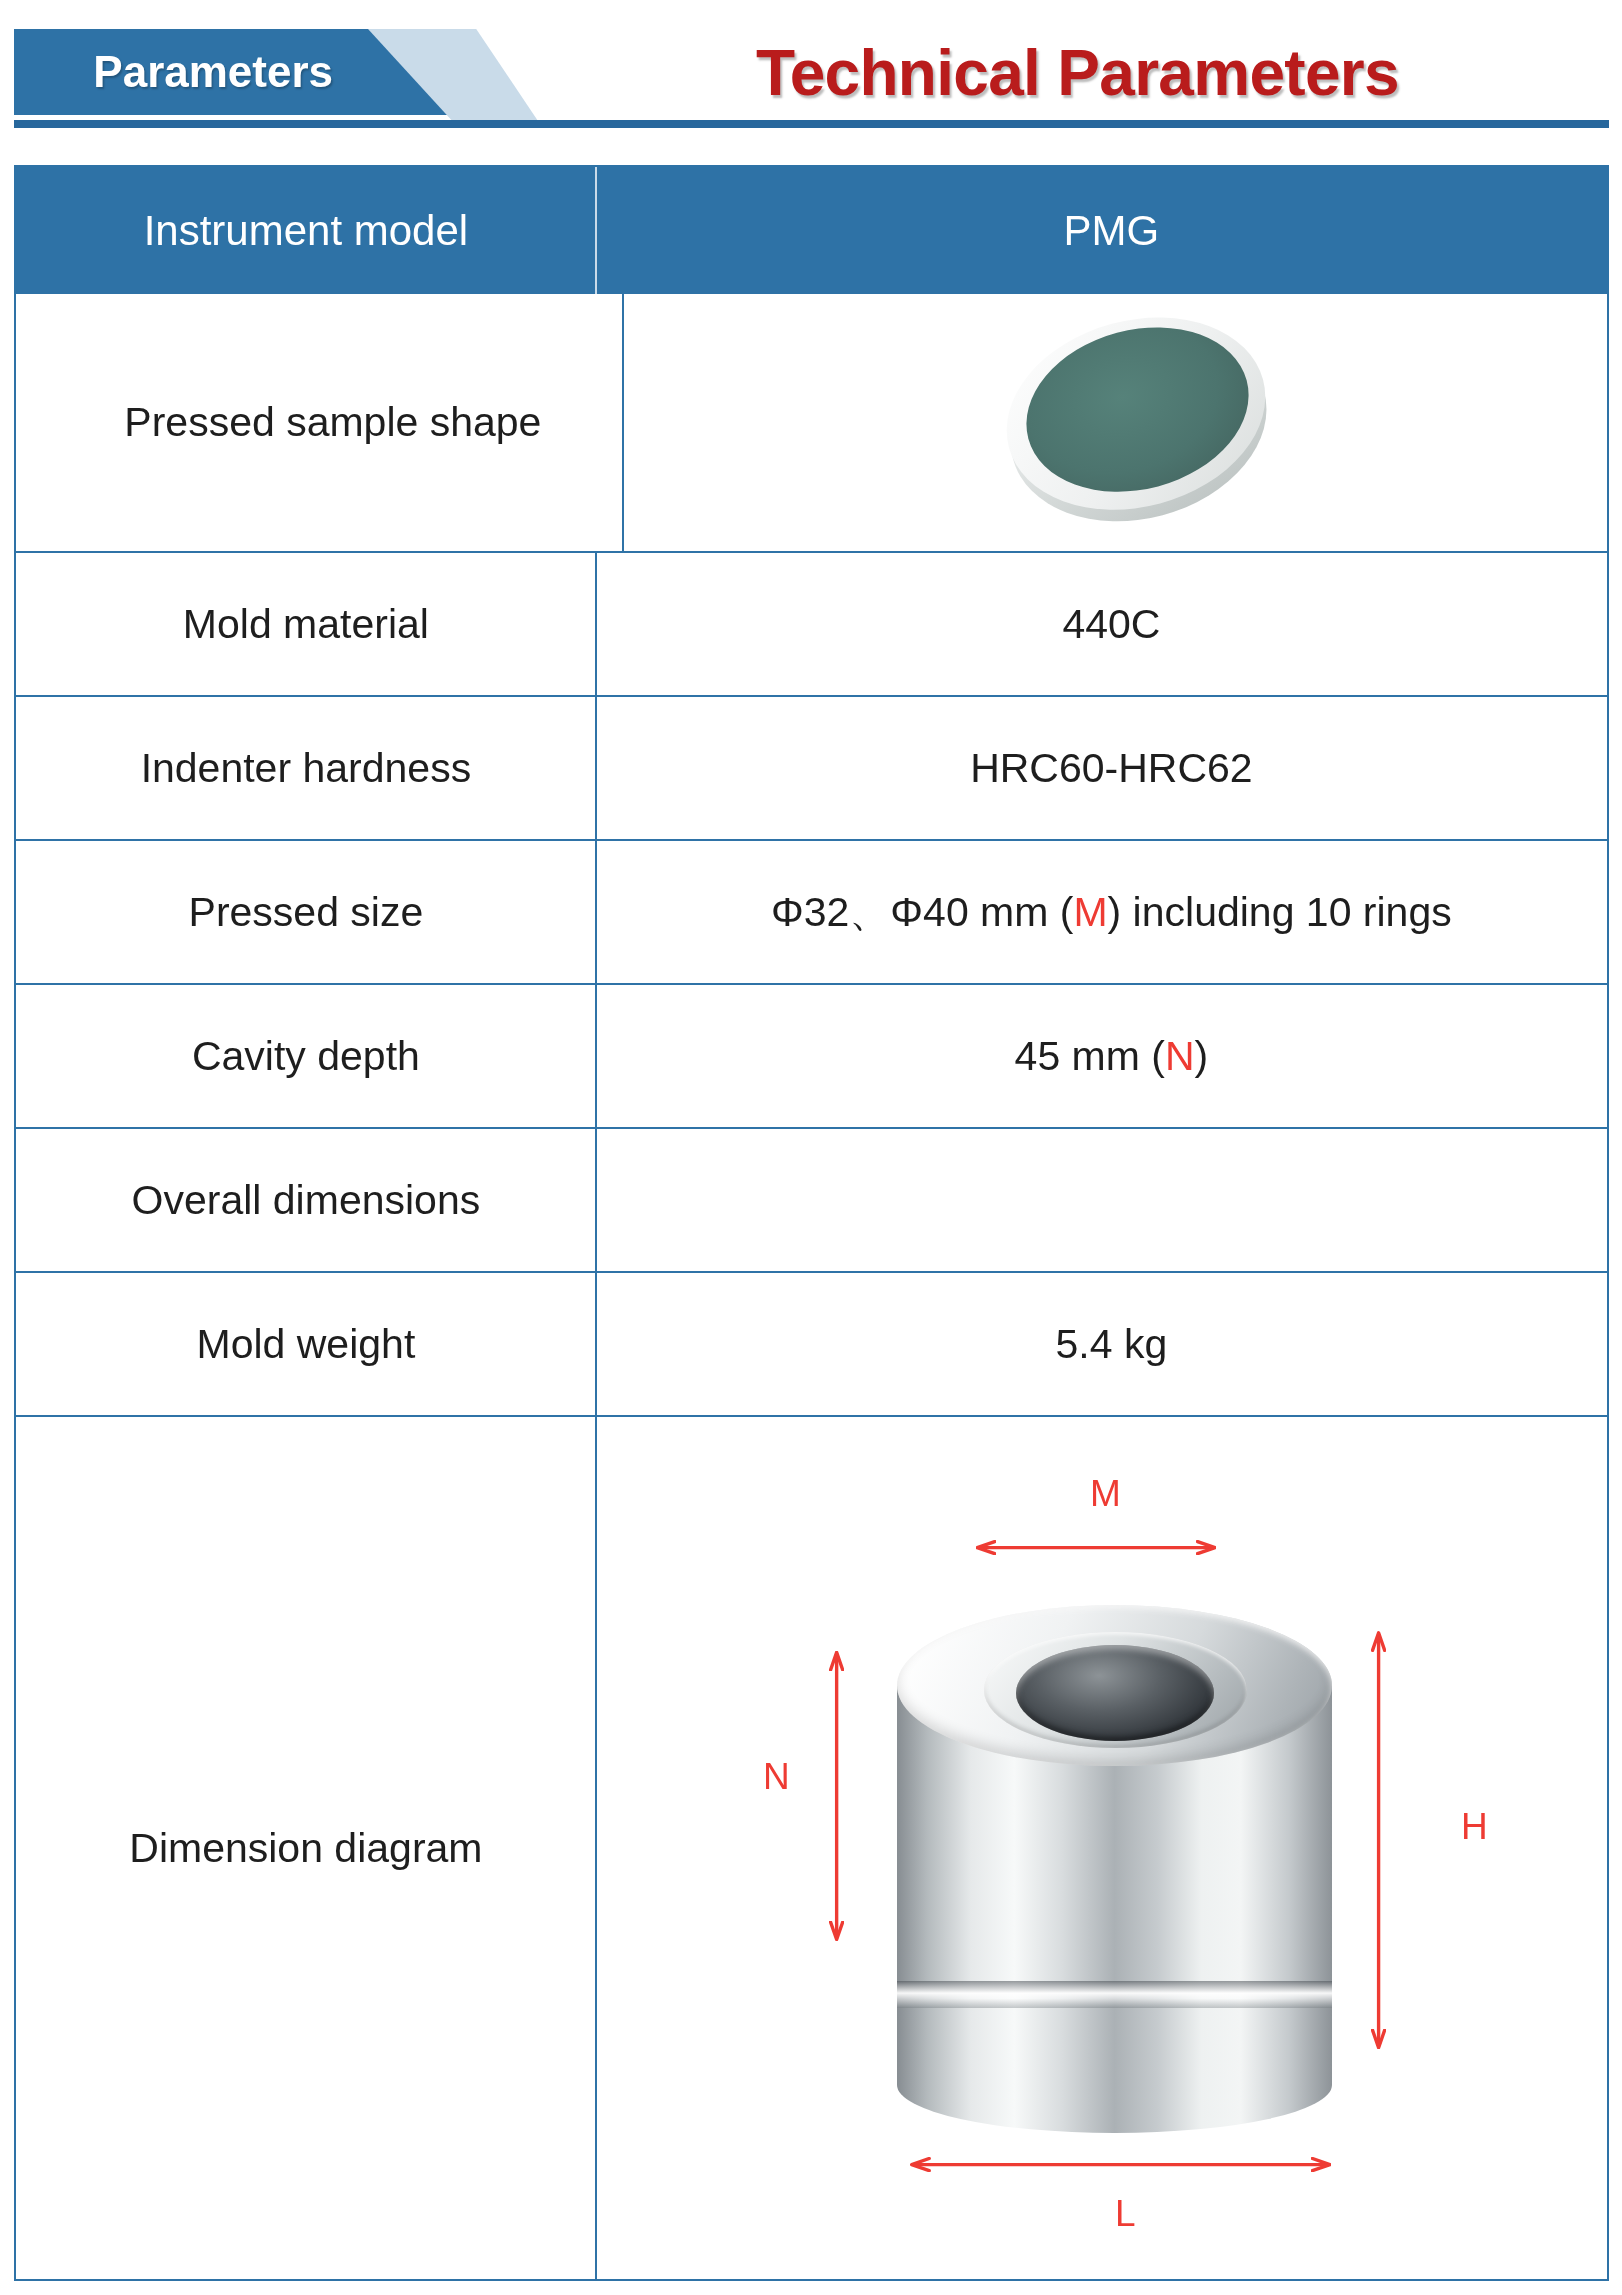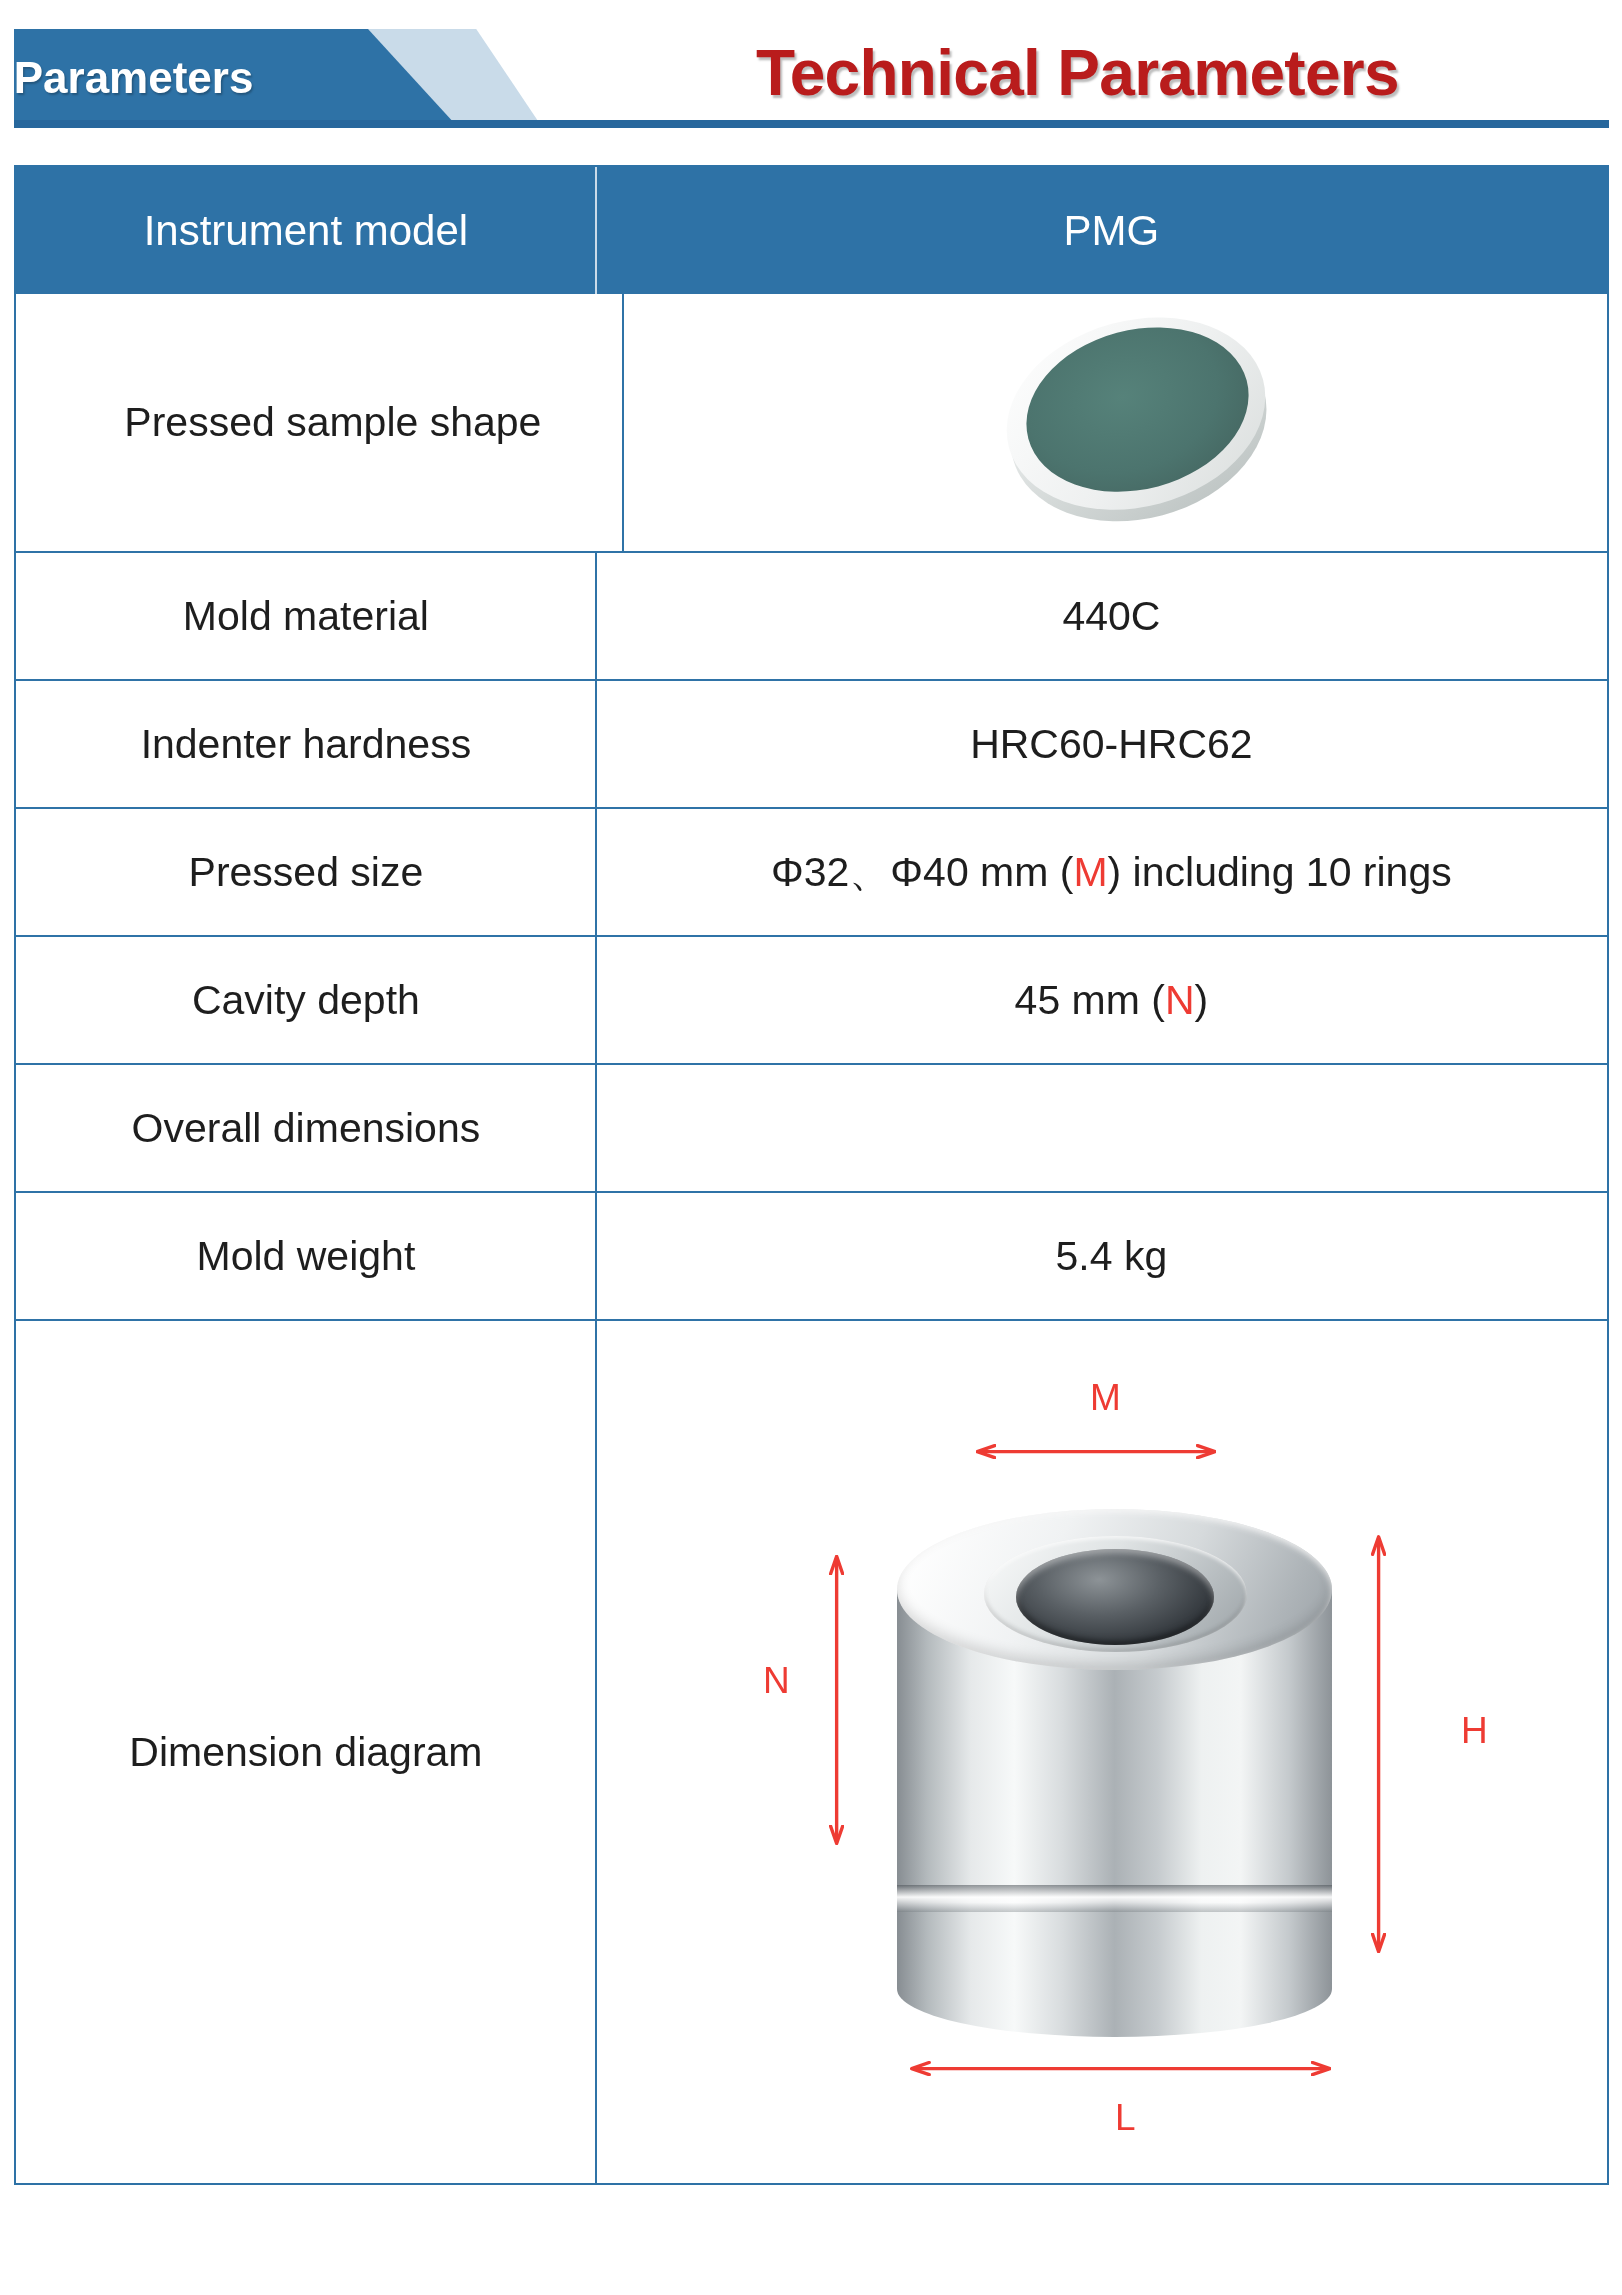--- a/index.html
+++ b/index.html
@@ -3,23 +3,23 @@
 <meta charset="utf-8">
 <style>
   html,body{margin:0;padding:0;}
   body{
     width:1623px;height:2295px;position:relative;background:#ffffff;
     font-family:"Liberation Sans",sans-serif;color:#1e1e1e;overflow:hidden;
   }
   
   .underbar{position:absolute;left:13.7px;top:120px;width:1595px;height:8.2px;background:#27679c;z-index:3;}
   .banner{
-    position:absolute;left:13.7px;top:29px;width:447px;height:98px;background:#2e72a6;
+    position:absolute;left:13.7px;top:29px;width:447px;height:86px;background:#2e72a6;
     clip-path:polygon(0 0,80% 0,100% 100%,0 100%);
-    display:flex;align-items:center;padding-right:48px;box-sizing:border-box;z-index:2;
+    display:flex;align-items:center;justify-content:center;padding-right:48px;box-sizing:border-box;z-index:2;
   }
   .banner span{color:#ffffff;font-size:44px;font-weight:bold;letter-spacing:0px;
     text-shadow:1.4px 2.1px 2.1px rgba(0,0,0,.25);}
   .banner-accent{
     position:absolute;left:368px;top:29px;width:174px;height:98px;background:#c9dbe9;
     clip-path:polygon(0 0,62.2% 0,100% 100%,51.6% 100%);z-index:2;
   }
   .page-title{
     position:absolute;left:756px;top:36px;margin:0;z-index:2;
     font-size:64px;font-weight:bold;color:#b91c1c;letter-spacing:-0.7px;white-space:nowrap;
@@ -33,21 +33,21 @@
   .trow{display:flex;width:100%;box-sizing:border-box;}
   .trow .c1{width:581px;flex:0 0 581px;box-sizing:border-box;border-right:2.1px solid #2f73a7;
     display:flex;align-items:center;justify-content:center;text-align:left;}
   .trow .c2{flex:1 1 auto;box-sizing:border-box;display:flex;align-items:center;justify-content:center;text-align:center;padding-left:18px;}
   .trow{border-top:2.7px solid #2f73a7;}
   .trow.thead,.trow.r0{border-top:none;}
   .thead{height:127px;background:#2e72a6;}
   .thead .c1{border-right:2.1px solid rgba(255,255,255,.75);}
   .thead .hcell{color:#ffffff;font-size:42px;}
   .r0{height:257px;margin-left:27px;}
-  .rstd{height:128px;}
+  .rstd{height:144px;}
   .rdiag{height:864px;}
   .lbl,.val{font-size:41px;color:#1e1e1e;}
   .val .red,.red{color:#ee3b33;}
   
   .disc-wrap{position:relative;width:263px;height:200px;transform:rotate(-15deg) translateY(-2.7px);}
   .disc-edge{position:absolute;left:1.4px;top:12.3px;width:260px;height:186px;border-radius:50%;
     background:linear-gradient(160deg,#f2f4f4 10%,#d4d9d8 55%,#b9c0bf 100%);}
   .disc-face{position:absolute;left:0;top:0;width:263px;height:186px;border-radius:50%;
     background:linear-gradient(140deg,#ffffff 0%,#eef0f0 55%,#d9dddc 100%);}
   .disc-teal{position:absolute;left:20.5px;top:9.6px;width:226px;height:159px;border-radius:50%;

